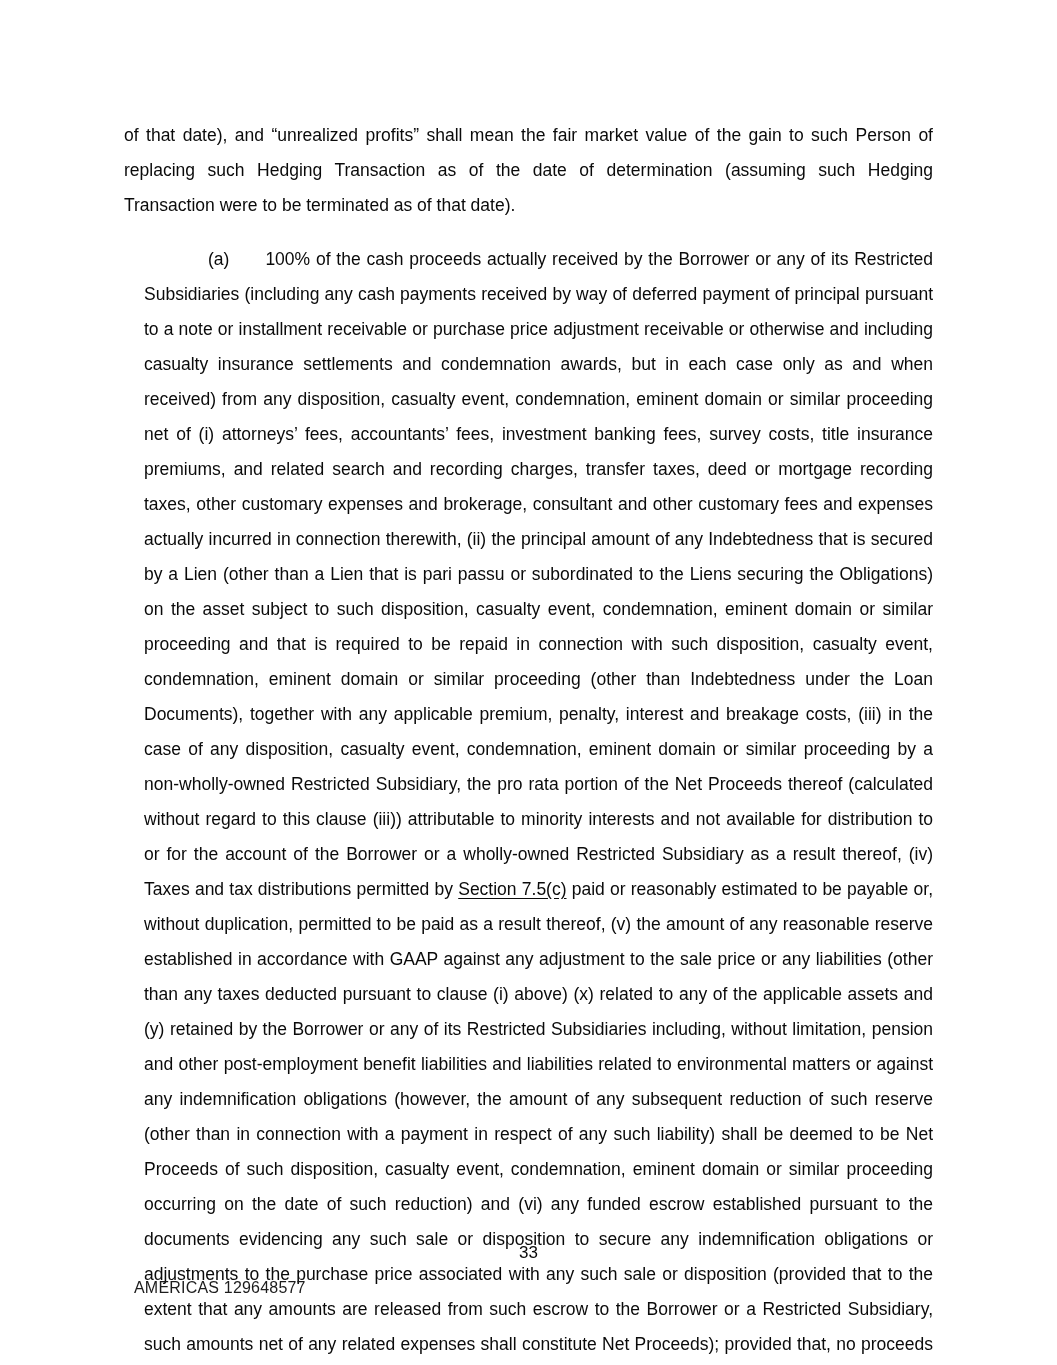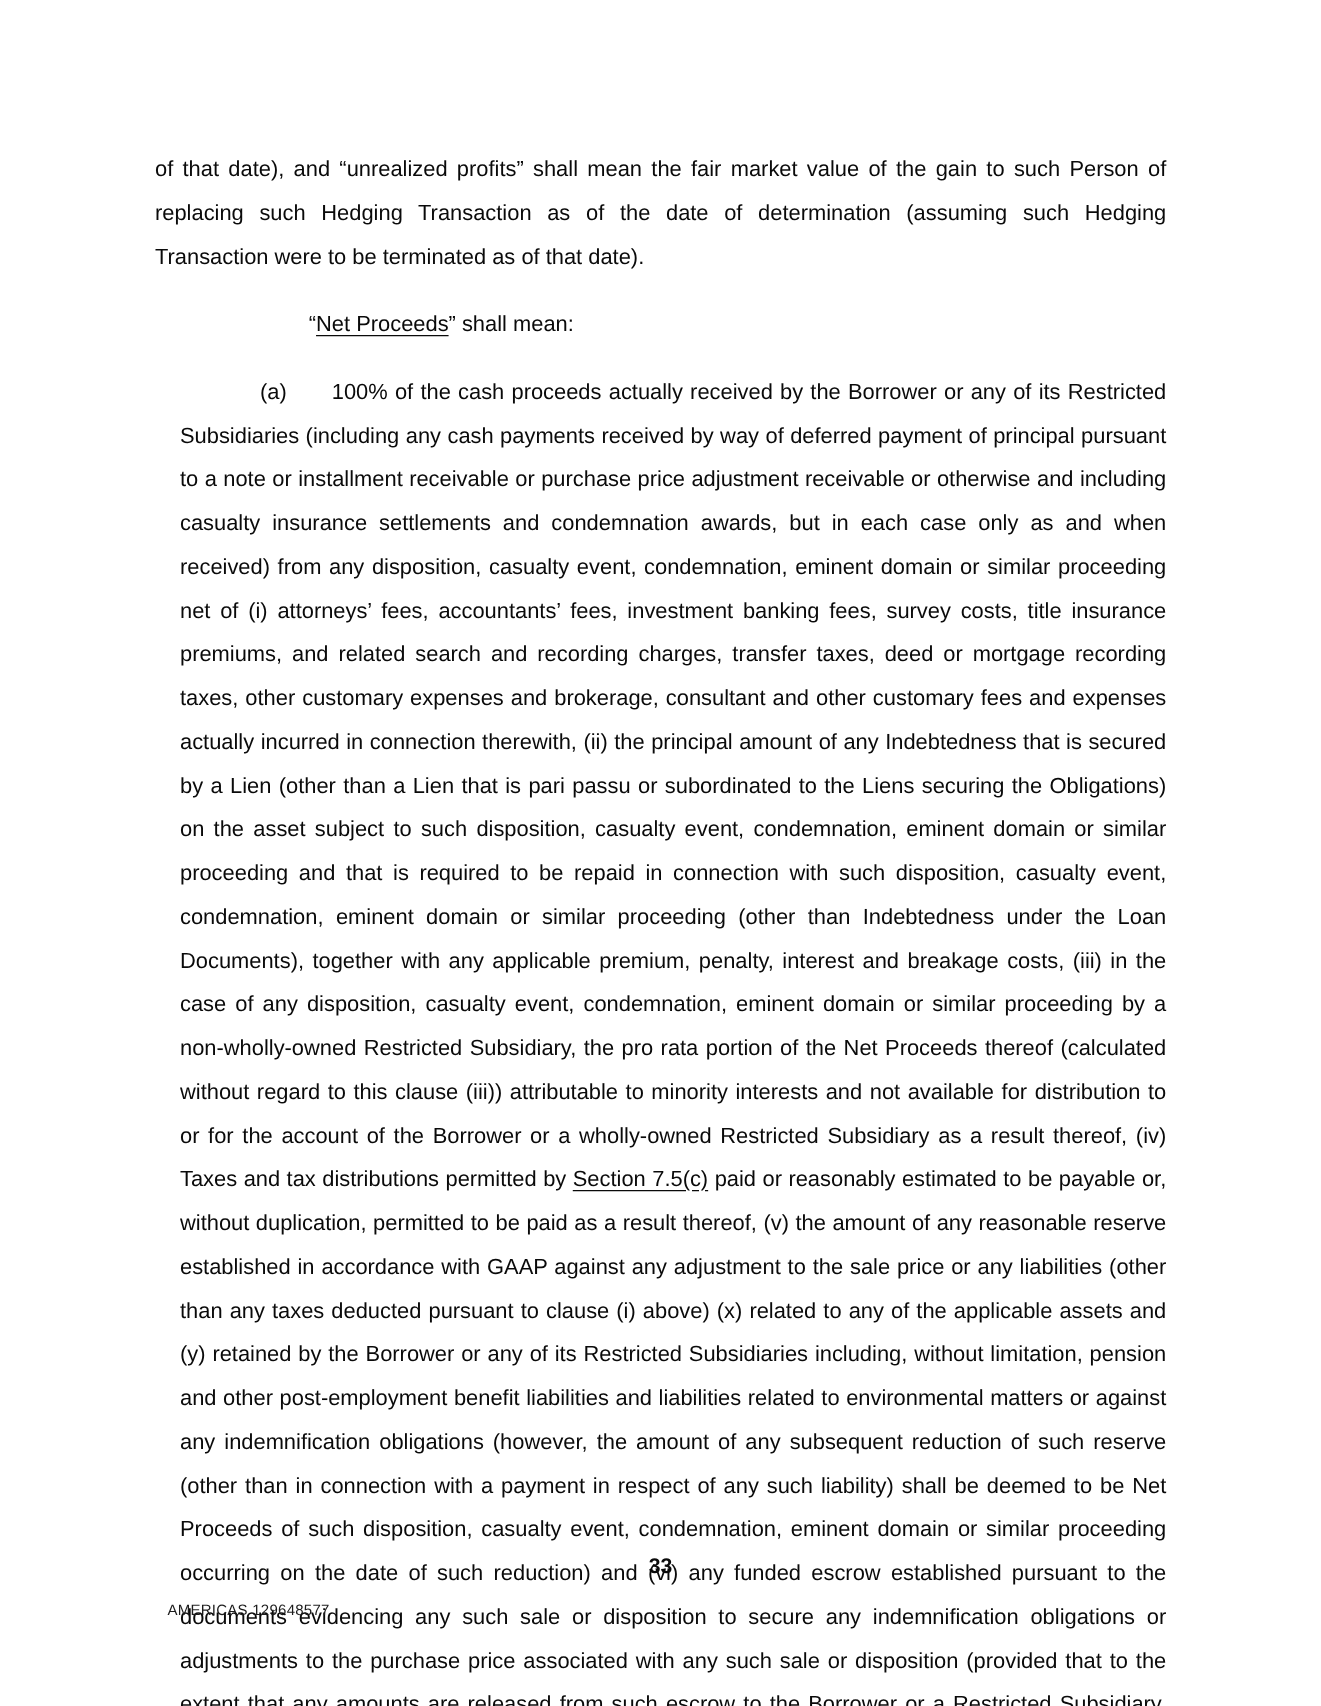--- a/index.html
+++ b/index.html
@@ -43,41 +43,39 @@
   .tab { display: inline-block; width: 36px; }
   .page-number {
     position: absolute;
     top: 1242px;
     left: 0;
     width: 100%;
     text-align: center;
     font-size: 17px;
     line-height: 22px;
     color: #0a0a0a;
-    font-weight: bold;
   }
   .doc-id {
     position: absolute;
     top: 1281px;
     left: 134px;
-    font-size: 12px;
+    font-size: 16px;
     line-height: 14px;
     letter-spacing: 0.2px;
     color: #1c1c1c;
   }
 </style>
 </head>
 <body>
 
 <main class="page">
 
   <section class="content">
     <p class="para-flush"><span>of that date), and “unrealized profits” shall mean the fair market value of the gain to such Person of replacing such Hedging Transaction as of the date of determination (assuming such Hedging Transaction were to be terminated as of that date).</span></p>
 
-    <p class="para-deep-indent"><span>“</span><span class="u">Net Proceeds</span><span>” shall mean:</span></p>
 
     <p class="para-indent"><span>(a)</span><span class="tab"></span><span>100% of the cash proceeds actually received by the Borrower or any of its Restricted Subsidiaries (including any cash payments received by way of deferred payment of principal pursuant to a note or installment receivable or purchase price adjustment receivable or otherwise and including casualty insurance settlements and condemnation awards, but in each case only as and when received) from any disposition, casualty event, condemnation, eminent domain or similar proceeding net of (i)&nbsp;attorneys’ fees, accountants’ fees, investment banking fees, survey costs, title insurance premiums, and related search and recording charges, transfer taxes, deed or mortgage recording taxes, other customary expenses and brokerage, consultant and other customary fees and expenses actually incurred in connection therewith, (ii) the principal amount of any Indebtedness that is secured by a Lien (other than a Lien that is pari passu or subordinated to the Liens securing the Obligations) on the asset subject to such disposition, casualty event, condemnation, eminent domain or similar proceeding and that is required to be repaid in connection with such disposition, casualty event, condemnation, eminent domain or similar proceeding (other than Indebtedness under the Loan Documents), together with any applicable premium, penalty, interest and breakage costs, (iii) in the case of any disposition, casualty event, condemnation, eminent domain or similar proceeding by a non-wholly-owned Restricted Subsidiary, the pro rata portion of the Net Proceeds thereof (calculated without regard to this clause (iii)) attributable to minority interests and not available for distribution to or for the account of the Borrower or a wholly-owned Restricted Subsidiary as a result thereof, (iv) Taxes and tax distributions permitted by </span><span class="u">Section 7.5(c)</span><span> paid or reasonably estimated to be payable or, without duplication, permitted to be paid as a result thereof, (v)&nbsp;the amount of any reasonable reserve established in accordance with GAAP against any adjustment to the sale price or any liabilities (other than any taxes deducted pursuant to clause (i) above) (x) related to any of the applicable assets and (y) retained by the Borrower or any of its Restricted Subsidiaries including, without limitation, pension and other post-employment benefit liabilities and liabilities related to environmental matters or against any indemnification obligations (however, the amount of any subsequent reduction of such reserve (other than in connection with a payment in respect of any such liability) shall be deemed to be Net Proceeds of such disposition, casualty event, condemnation, eminent domain or similar proceeding occurring on the date of such reduction) and (vi) any funded escrow established pursuant to the documents evidencing any such sale or disposition to secure any indemnification obligations or adjustments to the purchase price associated with any such sale or disposition (provided that to the extent that any amounts are released from such escrow to the Borrower or a Restricted Subsidiary, such amounts net of any related expenses shall constitute Net Proceeds); provided that, no proceeds shall constitute Net Proceeds unless the aggregate amount of such net proceeds shall exceed (A) the greater of (x) $15.0 million and (y) an amount equal to 10.0% of TTM Consolidated EBITDA as of the applicable date of determination, in each case determined as of the time of making such disposition, with respect to any transaction or series of related transactions or (B) the greater of (x) $22,500,00 and (y) 15.0% of TTM Consolidated EBITDA as of the applicable date of determination&nbsp; in the aggregate for all such transactions in any Fiscal Year (and thereafter only net cash proceeds in excess of such amount shall constitute Net Proceeds under this clause (a)), and</span></p>
 
     <p class="para-indent"><span>(b)</span><span class="tab"></span><span>100% of the cash proceeds from the incurrence, issuance or sale by the Borrower or any of its Restricted Subsidiaries of any Indebtedness, net of all taxes paid or reasonably estimated to be payable</span></p>
   </section>
 
   <div class="page-number">33</div>
 
   <div class="doc-id">AMERICAS 129648577</div>
 

